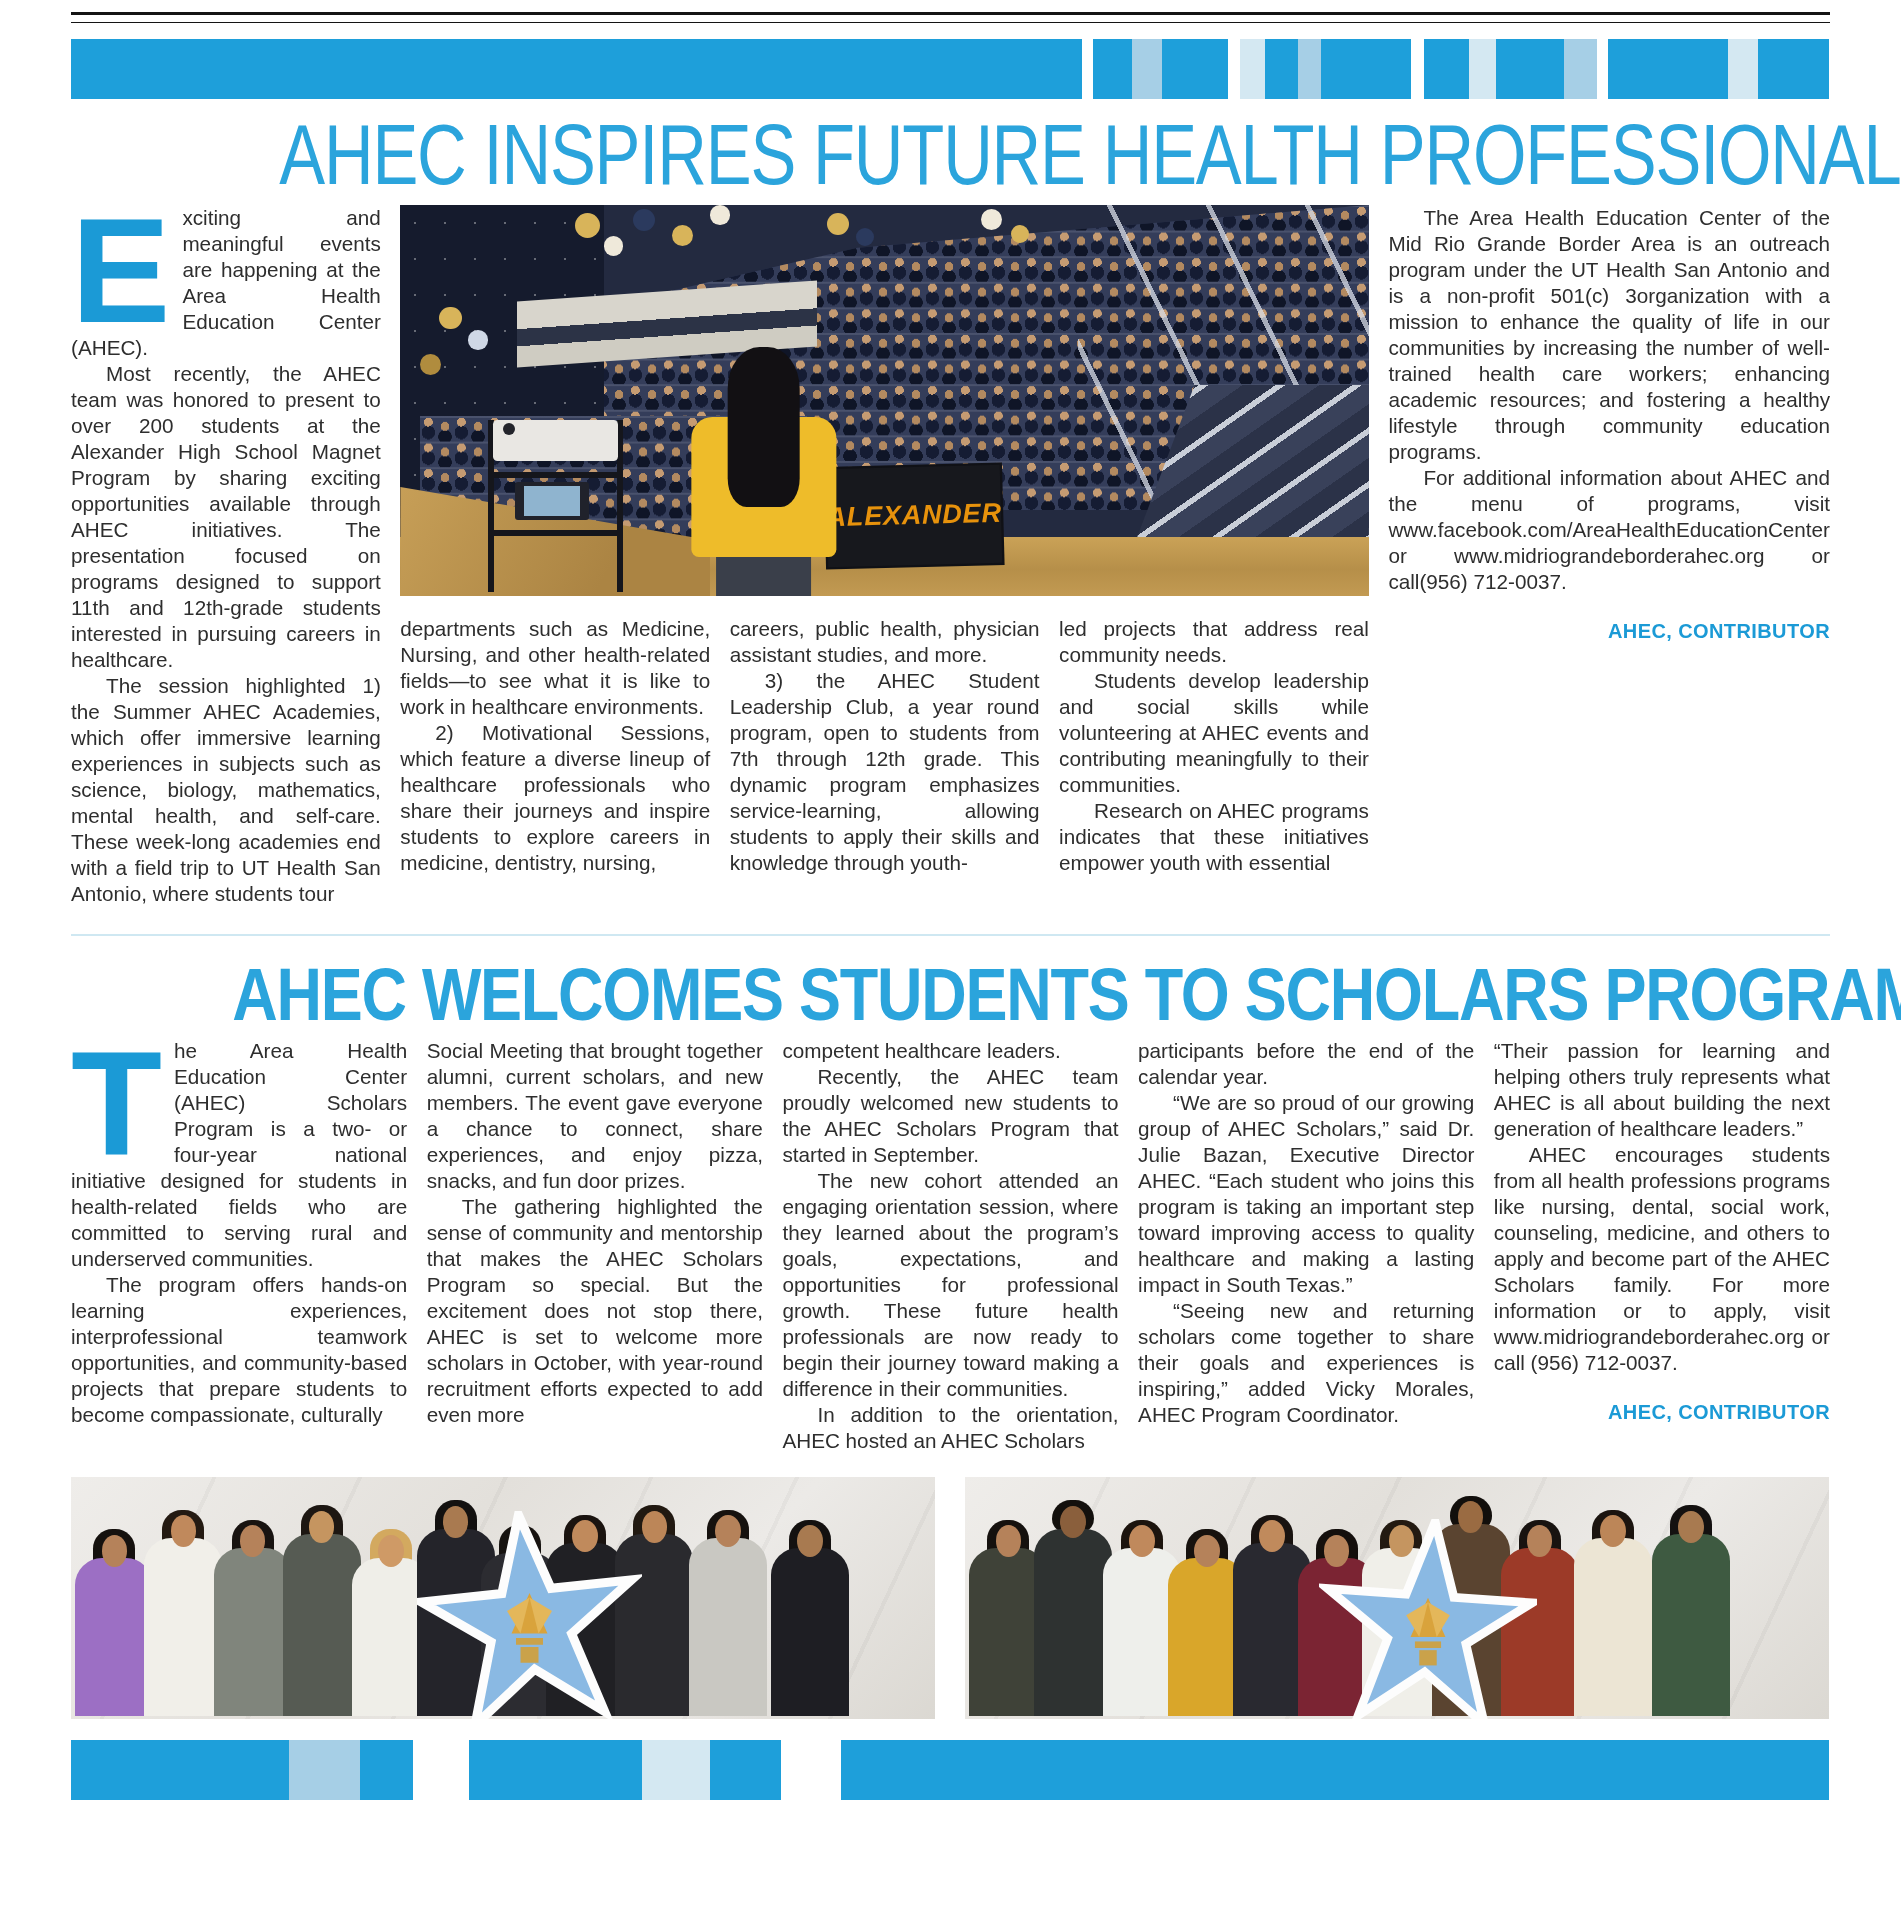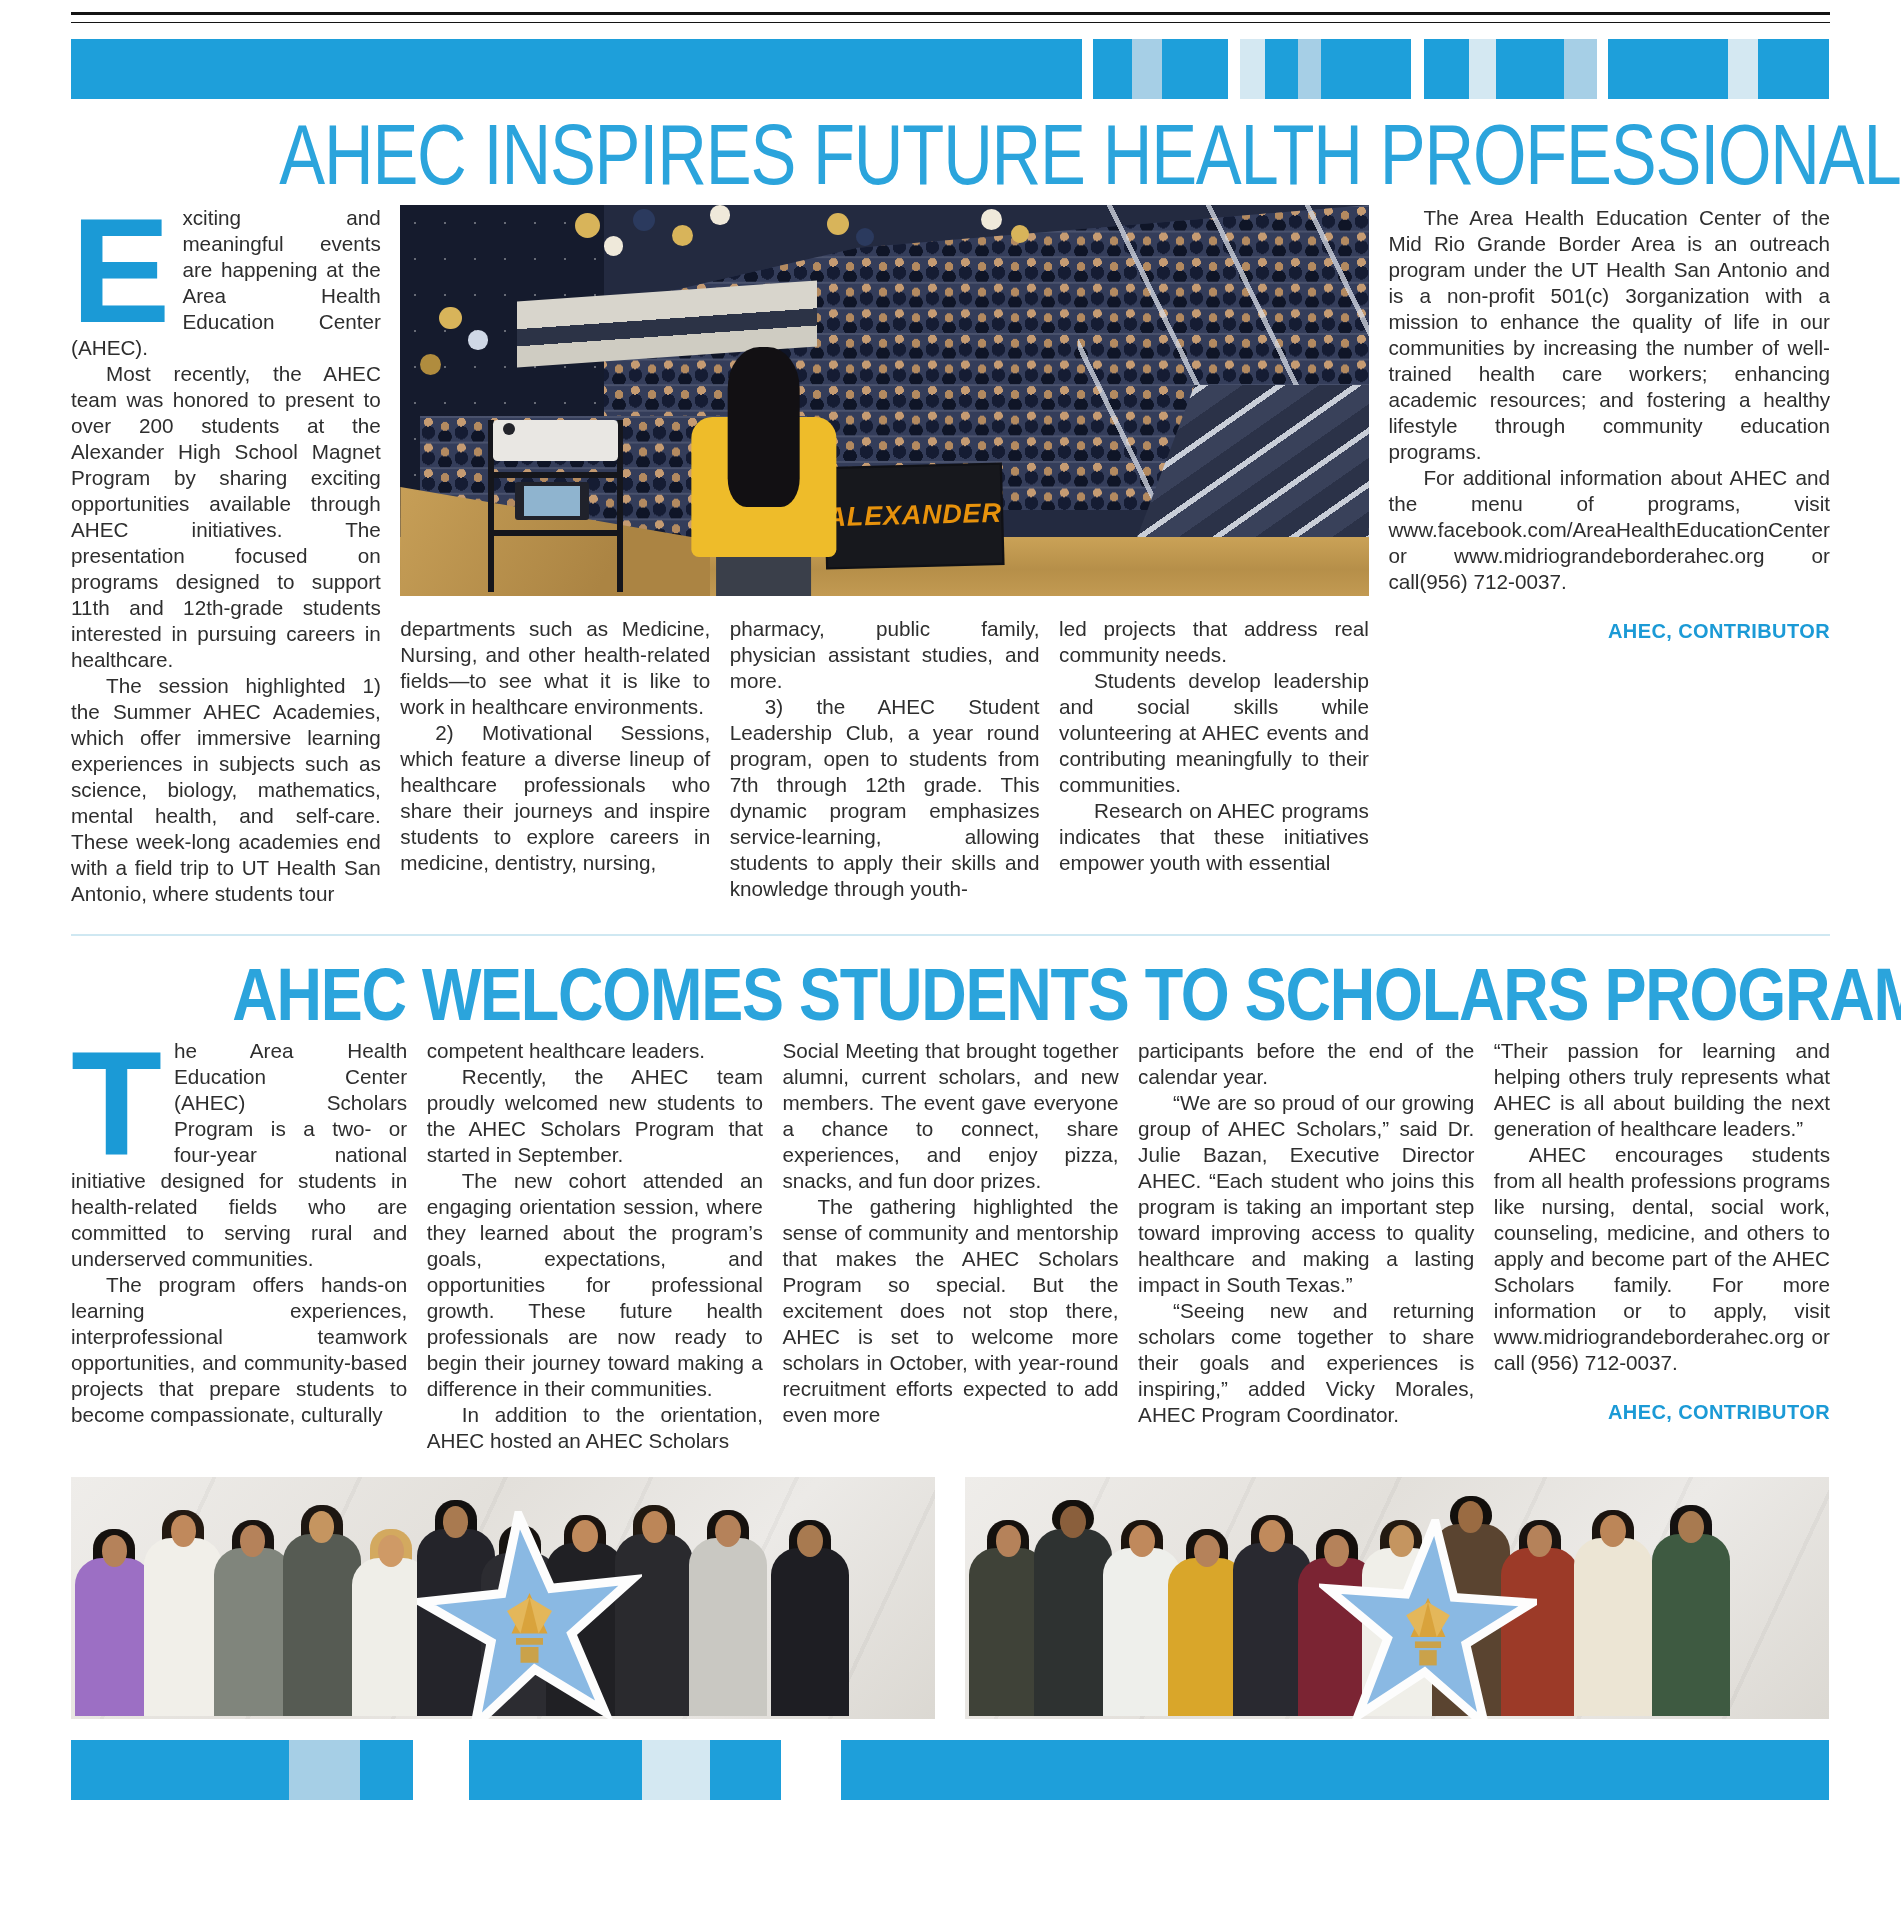--- a/index.html
+++ b/index.html
@@ -199,21 +199,21 @@
           <div class="pr-skirt"></div>
         </div>
       </div>
     </div>
 
     <div class="col a1c2">
       <p>departments such as Medicine, Nursing, and other health-related fields—to see what it is like to work in healthcare environments.</p>
       <p class="ind">2) Motivational Sessions, which feature a diverse lineup of healthcare professionals who share their journeys and inspire students to explore careers in medicine, dentistry, nursing,</p>
     </div>
     <div class="col a1c3">
-      <p>pharmacy, public family, physician assistant studies, and more.</p>
+      <p>careers, public health, physician assistant studies, and more.</p>
       <p class="ind">3) the AHEC Student Leadership Club, a year round program, open to students from 7th through 12th grade. This dynamic program emphasizes service-learning, allowing students to apply their skills and knowledge through youth-</p>
     </div>
     <div class="col a1c4">
       <p>led projects that address real community needs.</p>
       <p class="ind">Students develop leadership and social skills while volunteering at AHEC events and contributing meaningfully to their communities.</p>
       <p class="ind">Research on AHEC programs indicates that these initiatives empower youth with essential</p>
     </div>
     <div class="col a1c5">
       <p class="ind">The Area Health Education Center of the Mid Rio Grande Border Area is an outreach program under the UT Health San Antonio and is a non-profit 501(c) 3organization with a mission to enhance the quality of life in our communities by increasing the number of well-trained health care workers; enhancing academic resources; and fostering a healthy lifestyle through community education programs.</p>
       <p class="ind">For additional information about AHEC and the menu of programs, visit www.facebook.com/AreaHealthEducationCenter or www.midriograndeborderahec.org or call(956) 712-0037.</p>
@@ -222,30 +222,30 @@
   </div>
 
   <div class="divider"></div>
 
   <h1 class="headline h2a"><span class="scale">AHEC WELCOMES STUDENTS TO SCHOLARS PROGRAM</span></h1>
 
   <div class="article2-grid">
     <div class="col">
       <p><span class="dropcap">T</span><span>he Area Health Education Center (AHEC) Scholars Program is a two- or four-year national initiative designed for students in health-related fields who are committed to serving rural and underserved communities.</span></p>
       <p class="ind">The program offers hands-on learning experiences, interprofessional teamwork opportunities, and community-based projects that prepare students to become compassionate, culturally</p>
+    </div>
+    <div class="col">
+      <p>Social Meeting that brought together alumni, current scholars, and new members. The event gave everyone a chance to connect, share experiences, and enjoy pizza, snacks, and fun door prizes.</p>
+      <p class="ind">The gathering highlighted the sense of community and mentorship that makes the AHEC Scholars Program so special. But the excitement does not stop there, AHEC is set to welcome more scholars in October, with year-round recruitment efforts expected to add even more</p>
     </div>
     <div class="col">
       <p>competent healthcare leaders.</p>
       <p class="ind">Recently, the AHEC team proudly welcomed new students to the AHEC Scholars Program that started in September.</p>
       <p class="ind">The new cohort attended an engaging orientation session, where they learned about the program’s goals, expectations, and opportunities for professional growth. These future health professionals are now ready to begin their journey toward making a difference in their communities.</p>
       <p class="ind">In addition to the orientation, AHEC hosted an AHEC Scholars</p>
-    </div>
-    <div class="col">
-      <p>Social Meeting that brought together alumni, current scholars, and new members. The event gave everyone a chance to connect, share experiences, and enjoy pizza, snacks, and fun door prizes.</p>
-      <p class="ind">The gathering highlighted the sense of community and mentorship that makes the AHEC Scholars Program so special. But the excitement does not stop there, AHEC is set to welcome more scholars in October, with year-round recruitment efforts expected to add even more</p>
     </div>
     <div class="col">
       <p>participants before the end of the calendar year.</p>
       <p class="ind">“We are so proud of our growing group of AHEC Scholars,” said Dr. Julie Bazan, Executive Director AHEC. “Each student who joins this program is taking an important step toward improving access to quality healthcare and making a lasting impact in South Texas.”</p>
       <p class="ind">“Seeing new and returning scholars come together to share their goals and experiences is inspiring,” added Vicky Morales, AHEC Program Coordinator.</p>
     </div>
     <div class="col">
       <p>“Their passion for learning and helping others truly represents what AHEC is all about building the next generation of healthcare leaders.”</p>
       <p class="ind">AHEC encourages students from all health professions programs like nursing, dental, social work, counseling, medicine, and others to apply and become part of the AHEC Scholars family. For more information or to apply, visit www.midriograndeborderahec.org or call (956) 712-0037.</p>
       <div class="byline">AHEC, CONTRIBUTOR</div>

